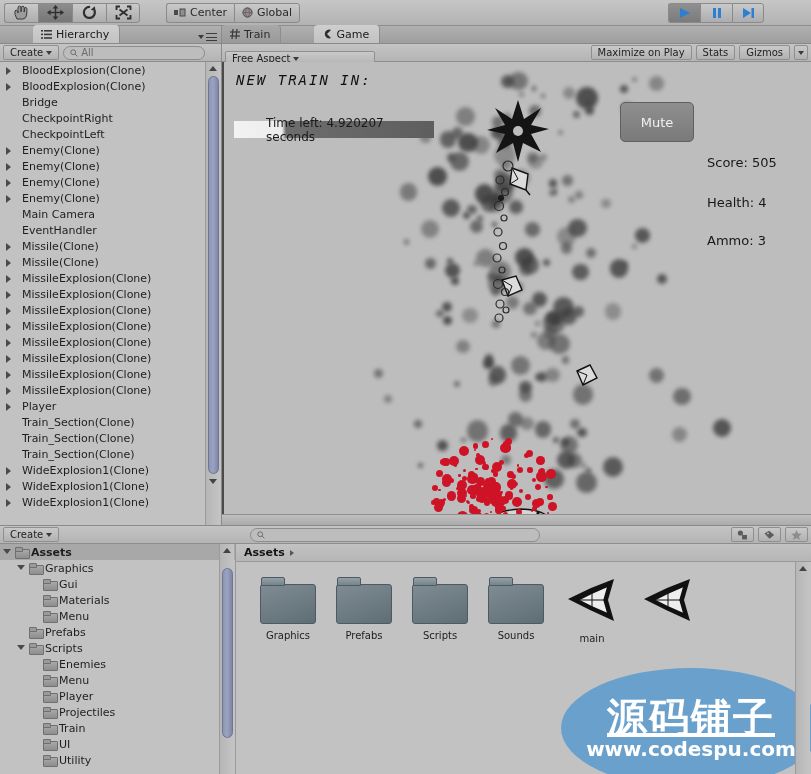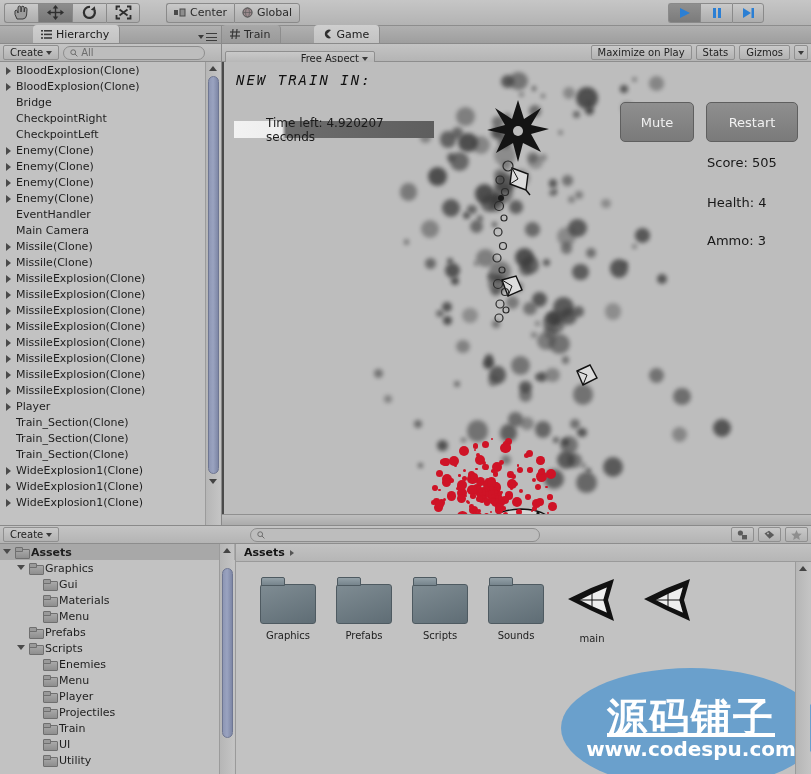--- a/index.html
+++ b/index.html
@@ -92,21 +92,21 @@
     position:absolute; left:0; top:26px; width:222px; height:499px;
     background:#c2c2c2; border-right:1px solid #8a8a8a;
     display:flex; flex-direction:column;
   }
   #hierarchy .tabbar{ background:linear-gradient(#b0b0b0,#9e9e9e); }
   .hier-menu{ position:absolute; right:4px; bottom:2px; display:flex; align-items:center; gap:2px; }
   .burger{ width:11px; height:8px; display:flex; flex-direction:column; justify-content:space-between; }
   .burger i{ display:block; height:1px; background:#3c3c3c; }
   .hier-list{ flex:1; overflow:hidden; position:relative; background:#c2c2c2; }
   .hrow{
-    height:16px; display:flex; align-items:center; gap:3px;
+    height:16px; display:flex; align-items:center; gap:9px;
     padding-left:4px; font-size:11px; color:#1e1e1e; white-space:nowrap;
   }
   .twirl{ width:9px; height:9px; flex:0 0 9px; position:relative; }
   .twirl.has:after{
     content:""; position:absolute; left:2px; top:1px;
     border-left:5px solid #4a4a4a;
     border-top:4px solid transparent; border-bottom:4px solid transparent;
   }
   .vscroll{
     position:absolute; right:1px; top:0; width:15px; bottom:0;
@@ -378,25 +378,25 @@
           <div class="hrow">
             <span class="twirl has"></span>
             <span>Enemy(Clone)</span>
           </div>
           <div class="hrow">
             <span class="twirl has"></span>
             <span>Enemy(Clone)</span>
           </div>
           <div class="hrow">
             <span class="twirl"></span>
+            <span>Main Camera</span>
+          </div>
+          <div class="hrow">
+            <span class="twirl"></span>
             <span>EventHandler</span>
-          </div>
-          <div class="hrow">
-            <span class="twirl"></span>
-            <span>Main Camera</span>
           </div>
           <div class="hrow">
             <span class="twirl has"></span>
             <span>Missile(Clone)</span>
           </div>
           <div class="hrow">
             <span class="twirl has"></span>
             <span>Missile(Clone)</span>
           </div>
           <div class="hrow">
@@ -486,21 +486,21 @@
         <span>Train</span>
       </div>
       <div class="tab active">
         <svg width="10" height="10" viewBox="0 0 10 10">
             <path d="M9 1 A4.4 4.4 0 1 0 9 9 L5 5 Z" fill="#2f2f2f"></path>
           </svg>
         <span>Game</span>
       </div>
     </div>
     <div class="subbar" style="justify-content:flex-start;">
-      <div class="mini-btn" style="width:150px;justify-content:flex-end;margin-top:12px;">
+      <div class="mini-btn" style="width:150px;justify-content:flex-start;margin-top:12px;">
         <span>Free Aspect</span>
         <span class="caret"></span>
       </div>
       <div style="flex:1"></div>
       <div class="mini-btn">
         <span>Maximize on Play</span>
       </div>
       <div class="mini-btn">
         <span>Stats</span>
       </div>
@@ -869,21 +869,20 @@
           <div class="blood" style="width: 3.52689px; height: 3.52689px; left: 267.438px; top: 407.394px;"></div>
           <div class="blood" style="width: 4.41861px; height: 4.41861px; left: 257.865px; top: 398.74px;"></div>
           <div class="blood" style="width: 4.13372px; height: 4.13372px; left: 270.327px; top: 427.866px;"></div>
         </div>
 
       <div class="hud-title">NEW TRAIN IN:</div>
       <div class="hud-timer">
         <span>Time left: 4.920207 seconds</span>
       </div>
       <div class="hud-btn" style="left:396px;top:40px;">Mute</div>
-      <div class="hud-btn" style="left:482px;top:40px;width:92px;">Restart</div>
       <div class="hud-stat" style="left:483px;top:93px;">Score: 505</div>
       <div class="hud-stat" style="left:483px;top:133px;">Health: 4</div>
       <div class="hud-stat" style="left:483px;top:171px;">Ammo: 3</div>
     </div>
     <div class="gv-scroll-x"></div>
   </div>
 
   <div id="project">
 
     <div class="subbar">

